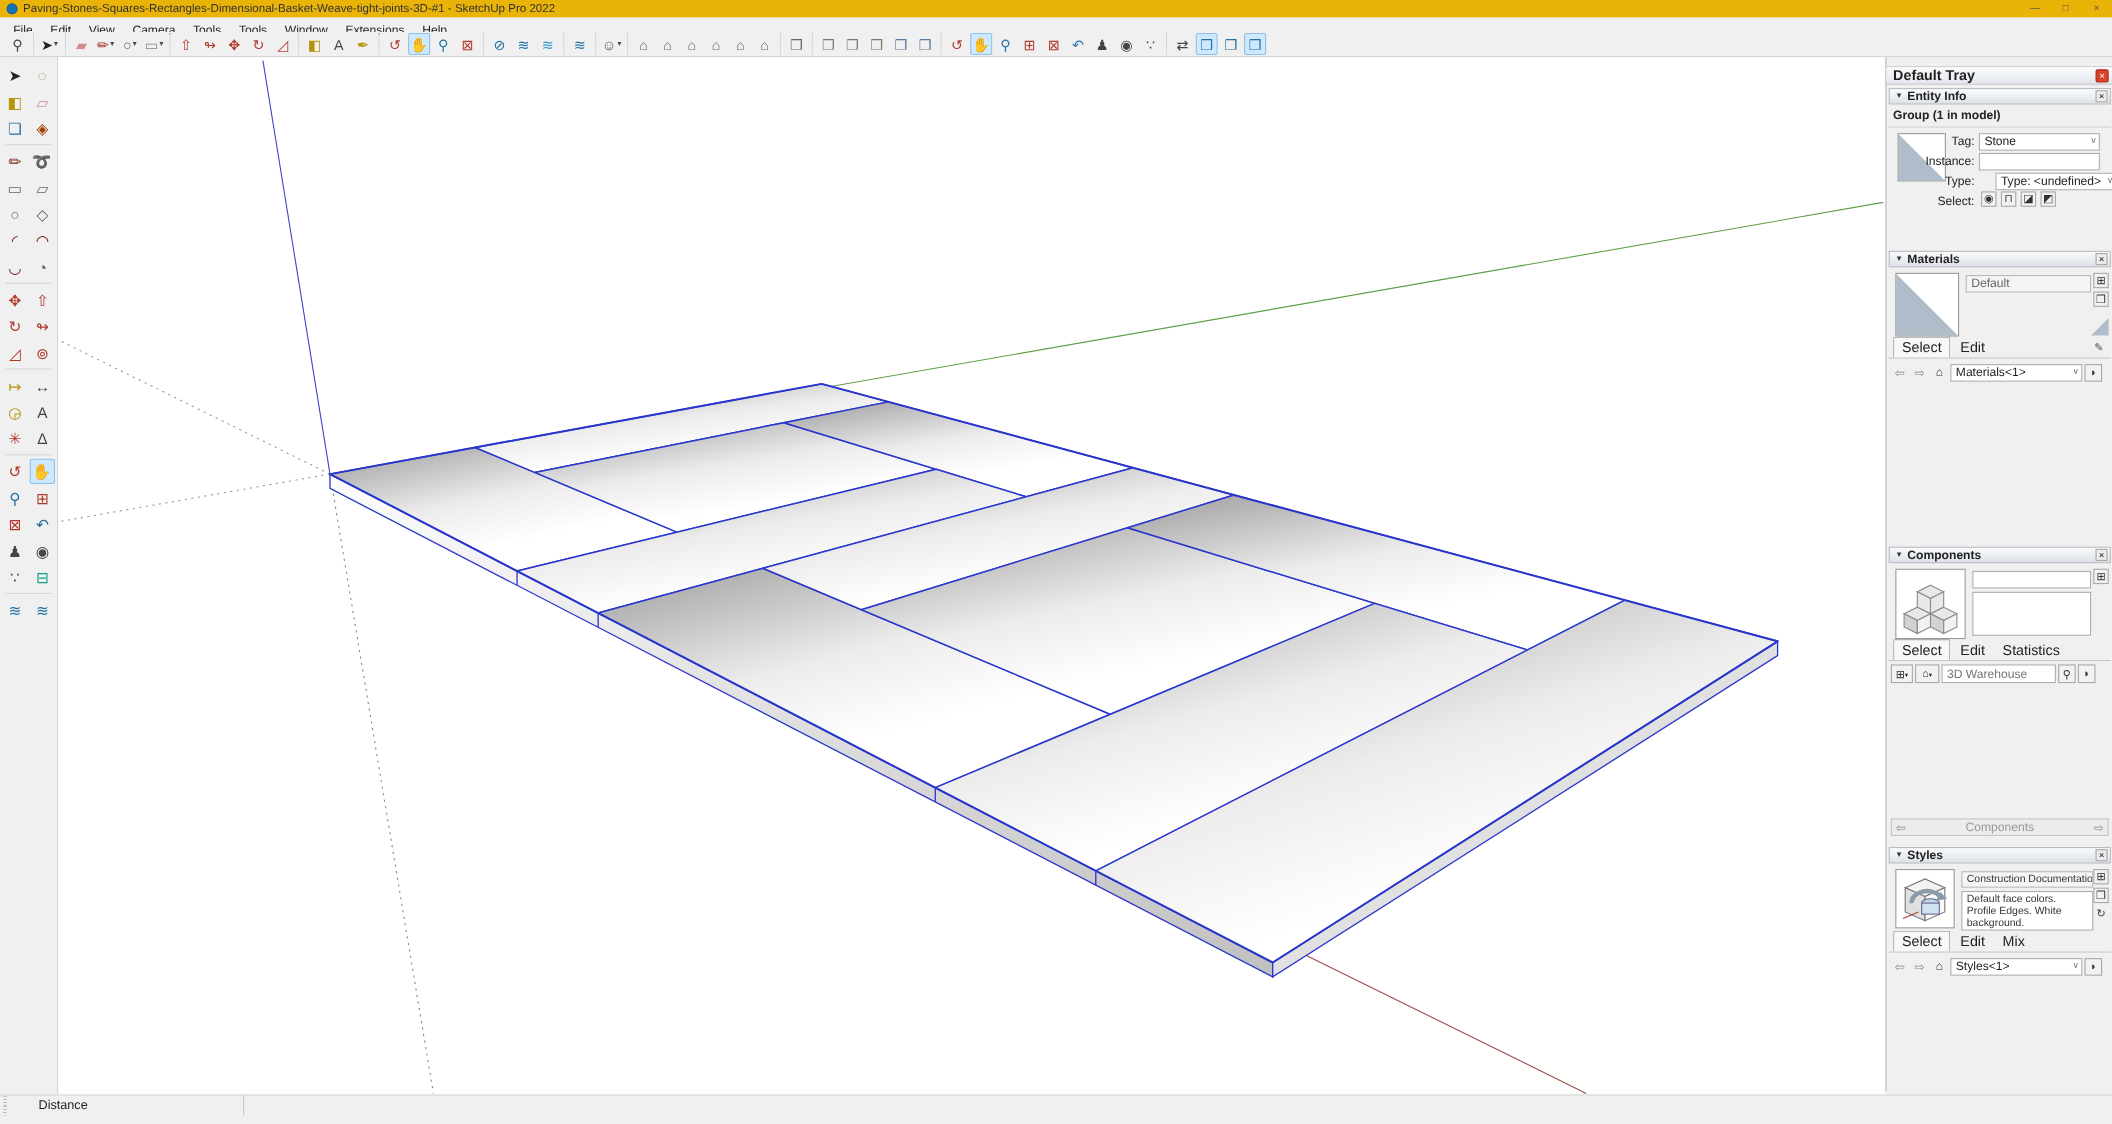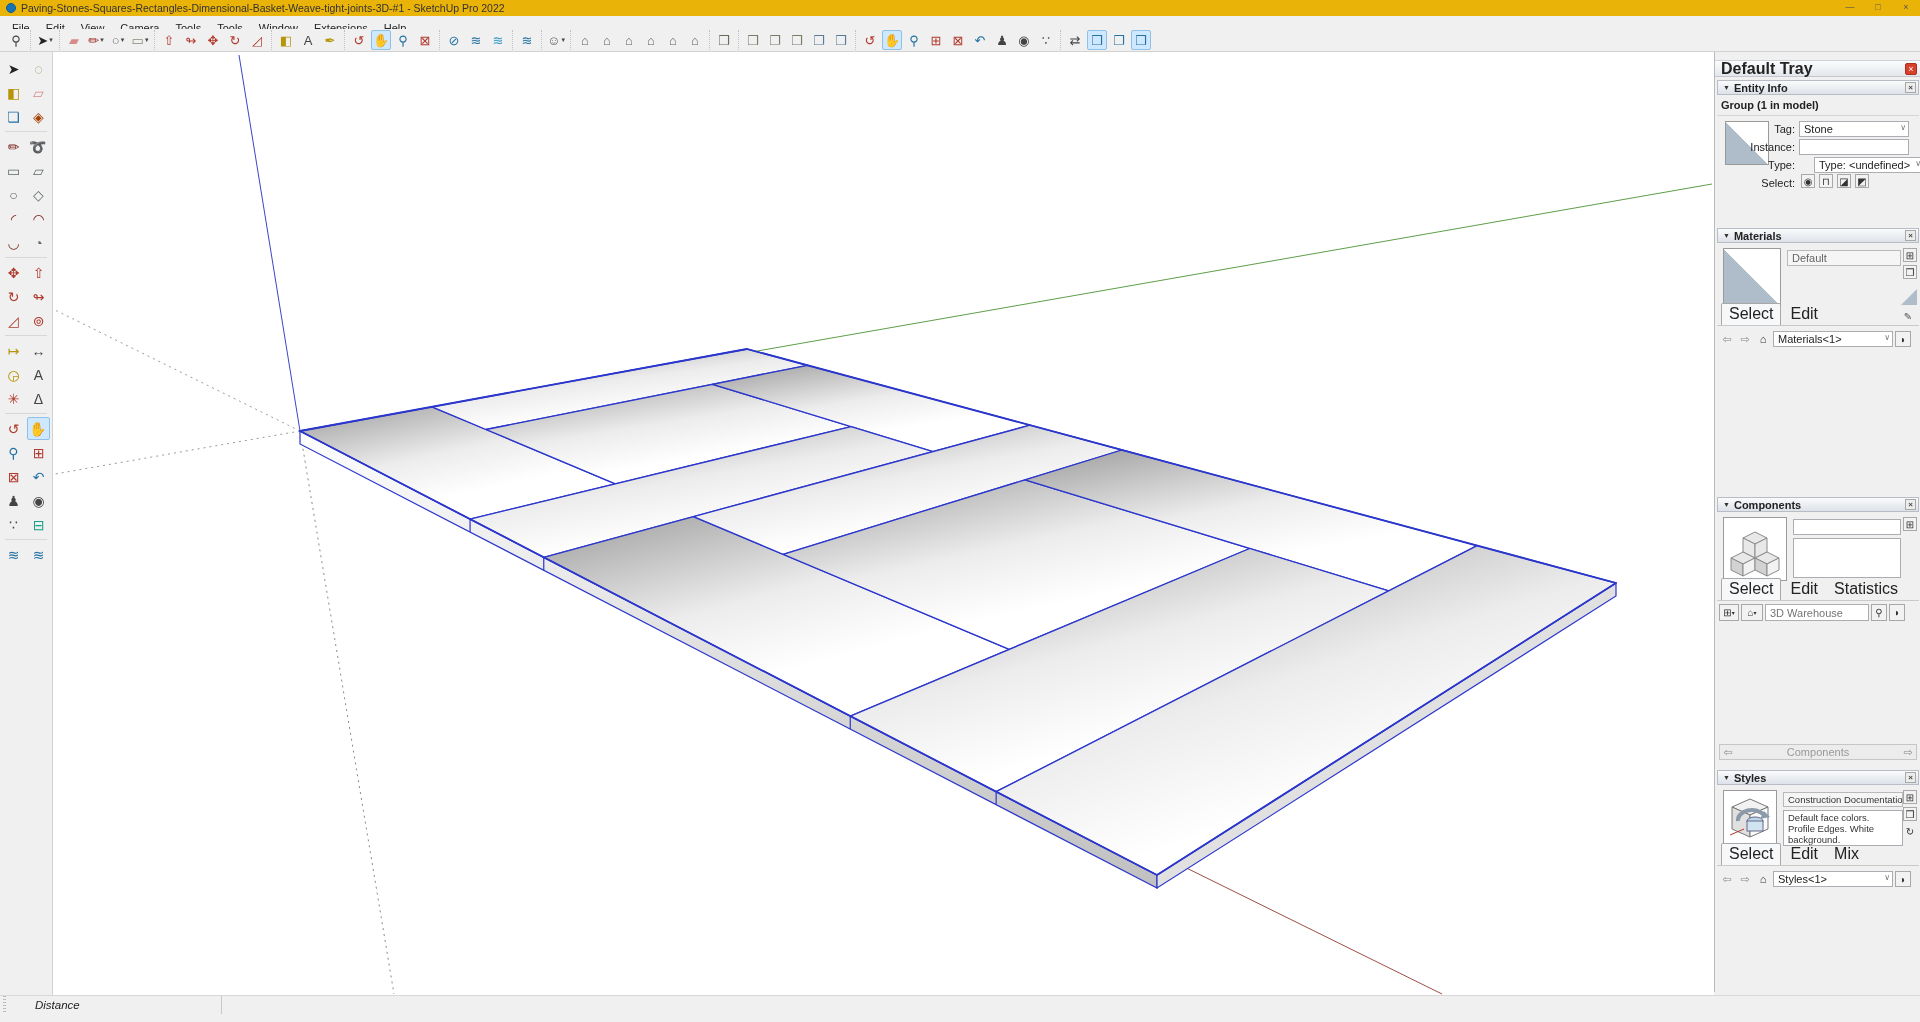--- a/index.html
+++ b/index.html
@@ -41,41 +41,41 @@
 
   .viewport { position:absolute; left:53px; top:0; width:1661px; height:943px; background:#ffffff; }
   .viewport svg { display:block; }
 
   
   .tray { position:absolute; left:1714px; top:0; width:206px; height:940px; background:#f0f0f0;
     border-left:1px solid #b9b9b9; font-size:11px; }
   .tray-titlebar { position:absolute; left:0; top:8px; width:100%; height:17px;
     background:linear-gradient(#fbfcfd,#e3e7ec); border-top:1px solid #cfd3d8; border-bottom:1px solid #c3c7cc;
     display:flex; align-items:center; }
-  .tray-title { font-weight:bold; margin-left:6px; font-size:16px; }
+  .tray-title { font-weight:bold; margin-left:6px; font-size:13px; }
   .tray-close { position:absolute; right:3px; top:2px; width:12px; height:12px; background:#d8402a;
     color:#fff; font-size:9px; line-height:11px; text-align:center; border:1px solid #a83020; border-radius:2px; }
 
   .sec-header { position:absolute; left:2px; width:202px; height:15px;
     background:linear-gradient(#fafbfc,#dde2e9); border:1px solid #b8bcc4;
     display:flex; align-items:center; font-weight:bold; }
   .sec-arrow { font-size:7px; margin:0 4px 0 5px; color:#333; }
   .sec-close { position:absolute; right:2px; top:1px; width:11px; height:11px; background:#ececec;
     border:1px solid #a8a8a8; color:#444; font-size:8px; line-height:9px; text-align:center; }
 
   .thumb { background:#ffffff; border:1px solid #9a9a9a;
     background-image:linear-gradient(to top right, #aebdc9 49.5%, #ffffff 50%); }
   .field-label { position:absolute; text-align:right; color:#222; }
   .fld { position:absolute; background:#fff; border:1px solid #abadb3; height:16px;
     font-size:11px; padding:1px 4px 0 4px; overflow:hidden; white-space:nowrap; }
   .combo .chev { position:absolute; right:2px; top:1px; font-size:8px; color:#777; }
   .inset { background:#f5f5f5; border:1px solid #b9b9b9; color:#666; }
 
   .tabs { position:absolute; display:flex; gap:2px; align-items:flex-end; height:16px; }
-  .tab { padding:1px 7px 2px 7px; font-size:16px; color:#222; }
+  .tab { padding:1px 7px 2px 7px; font-size:13px; color:#222; }
   .tab.active { background:#f7f8f9; border:1px solid #a8a8a8; border-bottom:none; border-radius:2px 2px 0 0; }
 
   .nav-btn { width:16px; height:16px; display:inline-flex; align-items:center; justify-content:center;
     font-size:11px; color:#8a8a8a; }
   .tool-btn { display:inline-flex; align-items:center; justify-content:center;
     border:1px solid #a8a8a8; background:#f2f2f2; color:#333; }
 
   .comp-list { position:absolute; background:#fff; border:1px solid #b0b0b0; overflow:hidden; }
   .comp-item { display:flex; align-items:flex-start; padding:5px 4px; }
   .comp-thumb { width:44px; height:44px; background:#fff; border:1px solid #c0c0c0; position:relative; flex:none; }
@@ -85,21 +85,21 @@
     background:#7ca6c8; border:1px solid #4f7693; }
   .comp-label { font-weight:bold; margin:6px 0 0 8px; font-size:11px; line-height:13px; }
 
   .pager { position:absolute; display:flex; align-items:center; background:#ececec;
     border:1px solid #c6c6c6; color:#8a8a8a; }
   .pager .mid { flex:1; text-align:center; font-size:11px; color:#999; }
 
   .statusbar { position:absolute; left:0; top:995px; width:1920px; height:27px; background:#f0f0f0;
     border-top:1px solid #d8d8d8; }
   .status-cell { position:absolute; left:0; top:0; width:222px; height:18px; border-right:1px solid #c8c8c8;
-    display:flex; align-items:center;font-style:italic; }
+    display:flex; align-items:center; }
   .status-grip { width:3px; height:18px; margin-left:3px;
     background-image:repeating-linear-gradient(#bbb 0 1px, transparent 1px 3px); }
   .status-text { margin-left:29px; font-size:11.5px; color:#222; }
 
   .small-icon-col { position:absolute; display:flex; flex-direction:column; gap:3px; }
   .mini-btn { width:14px; height:14px; font-size:10px; display:flex; align-items:center;
     justify-content:center; color:#333; }
 </style>
 </head>
 <body>

